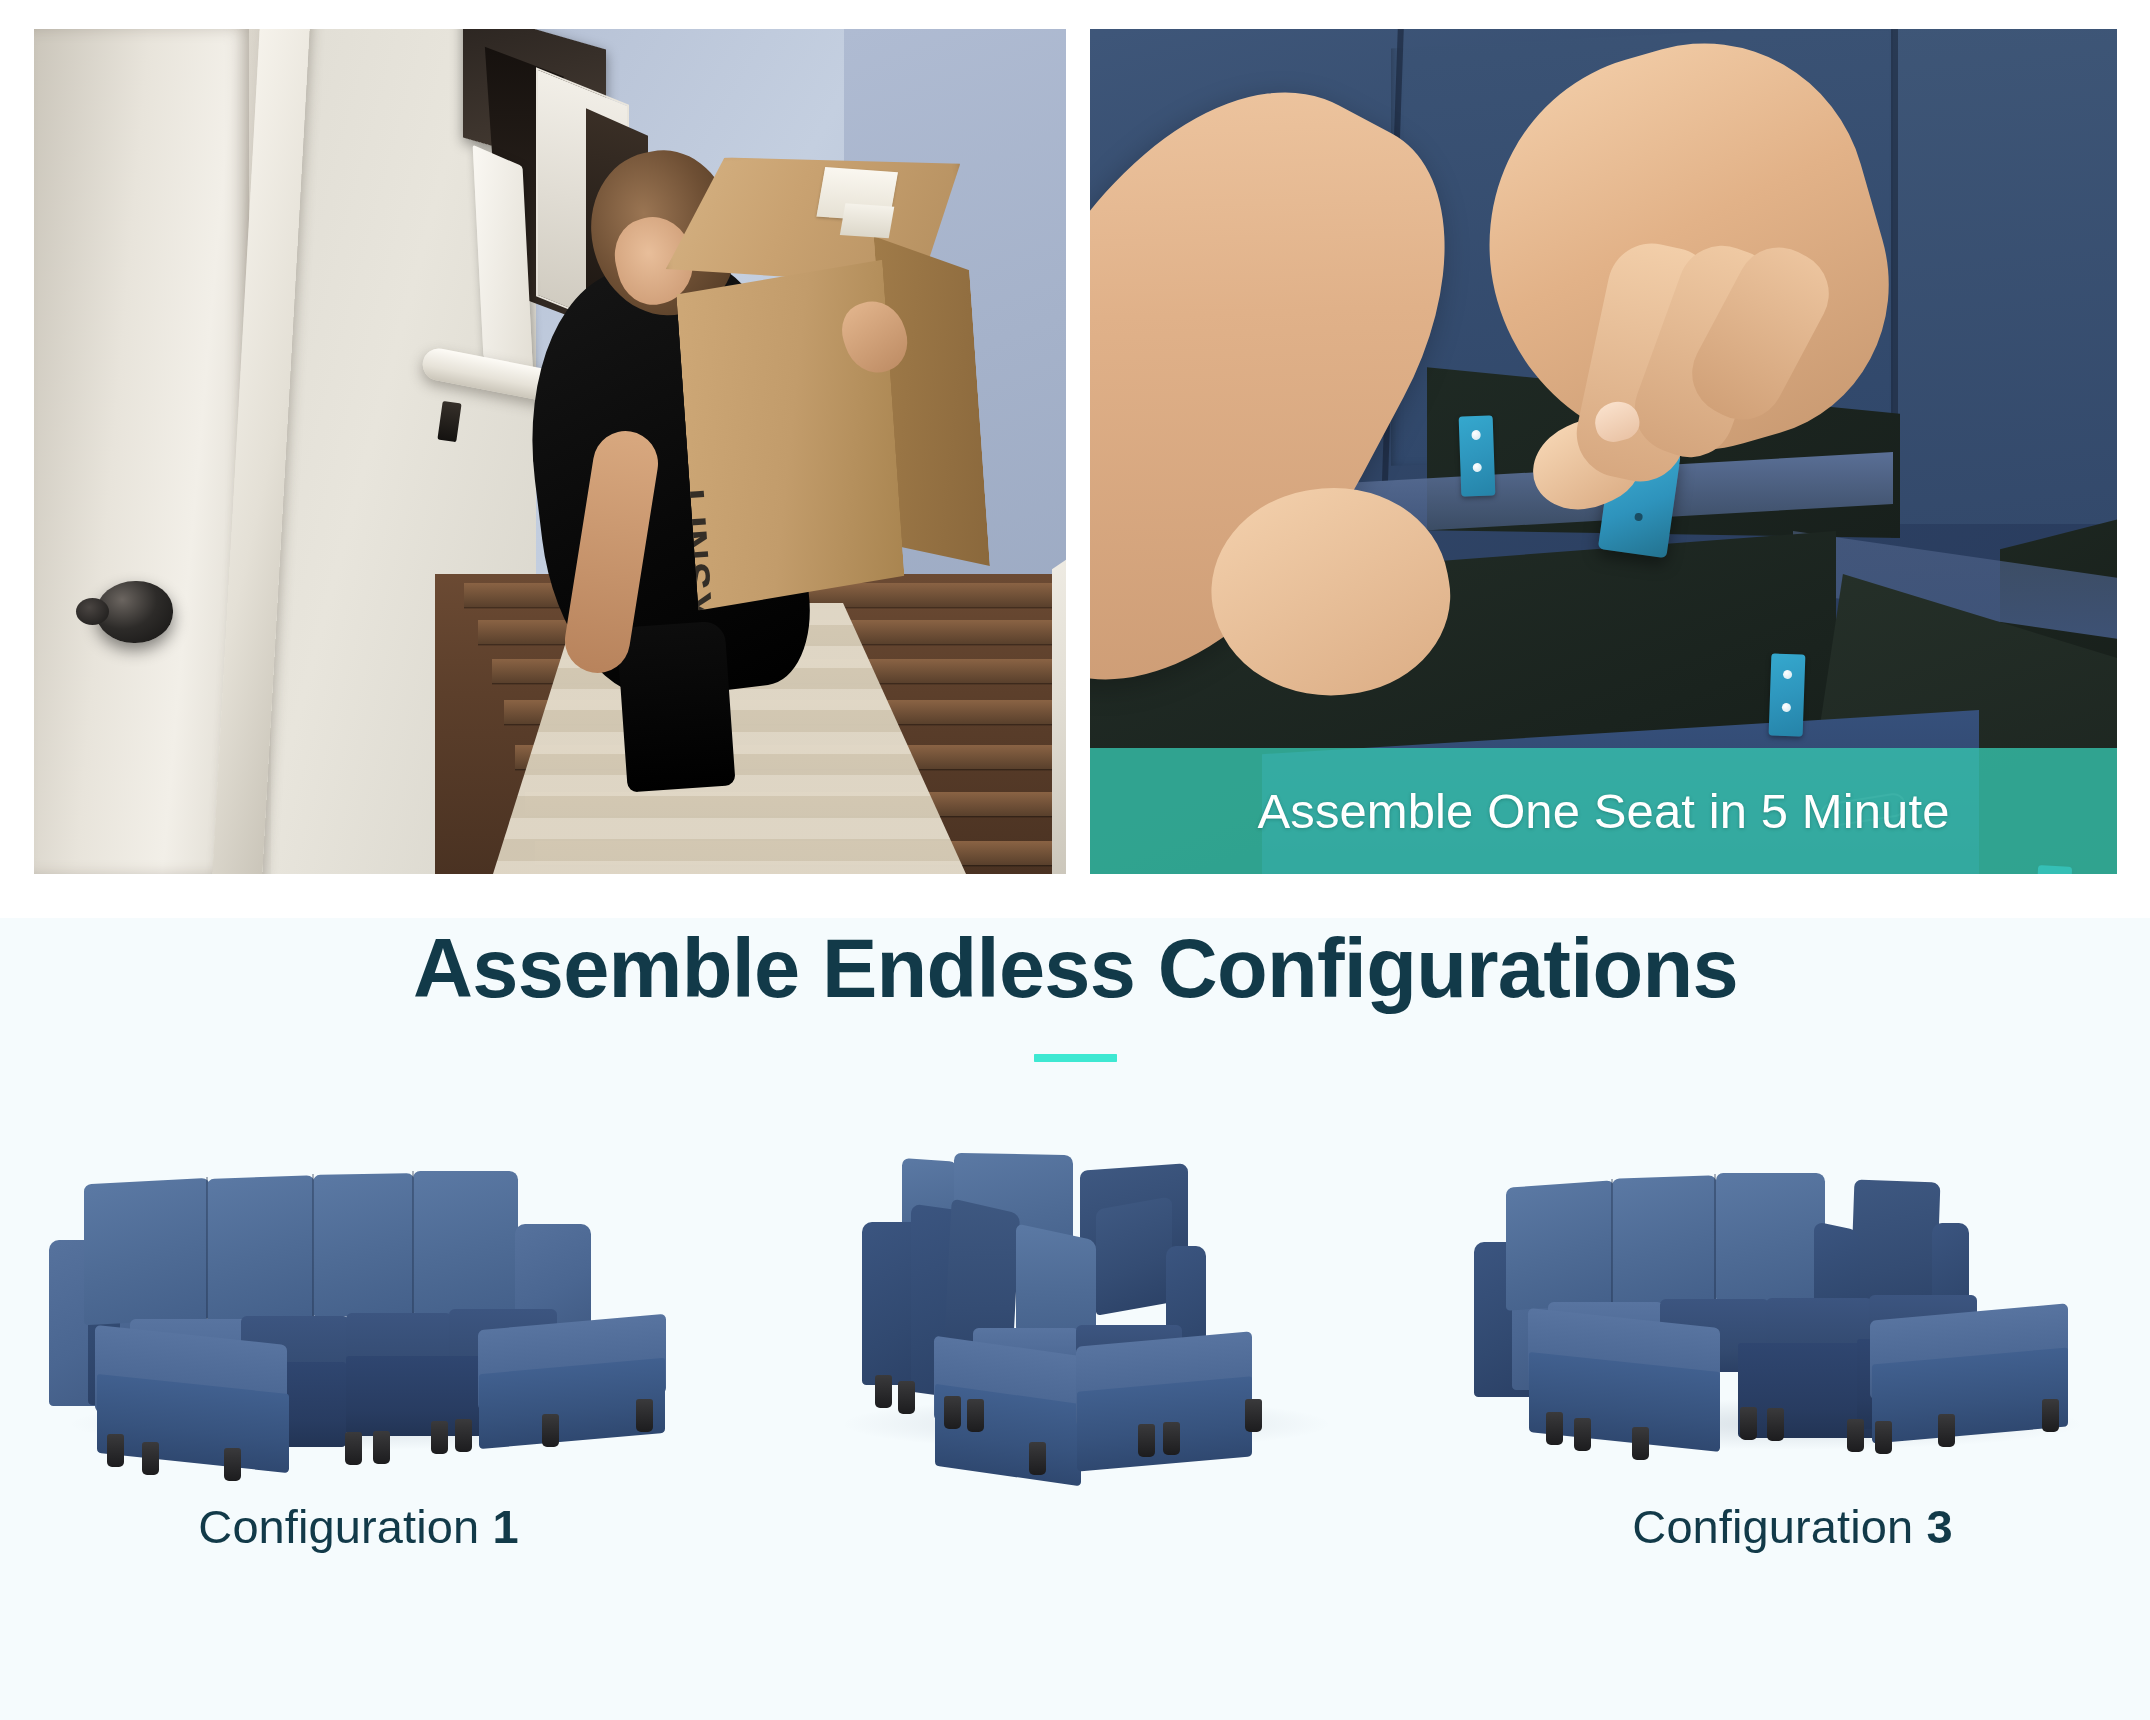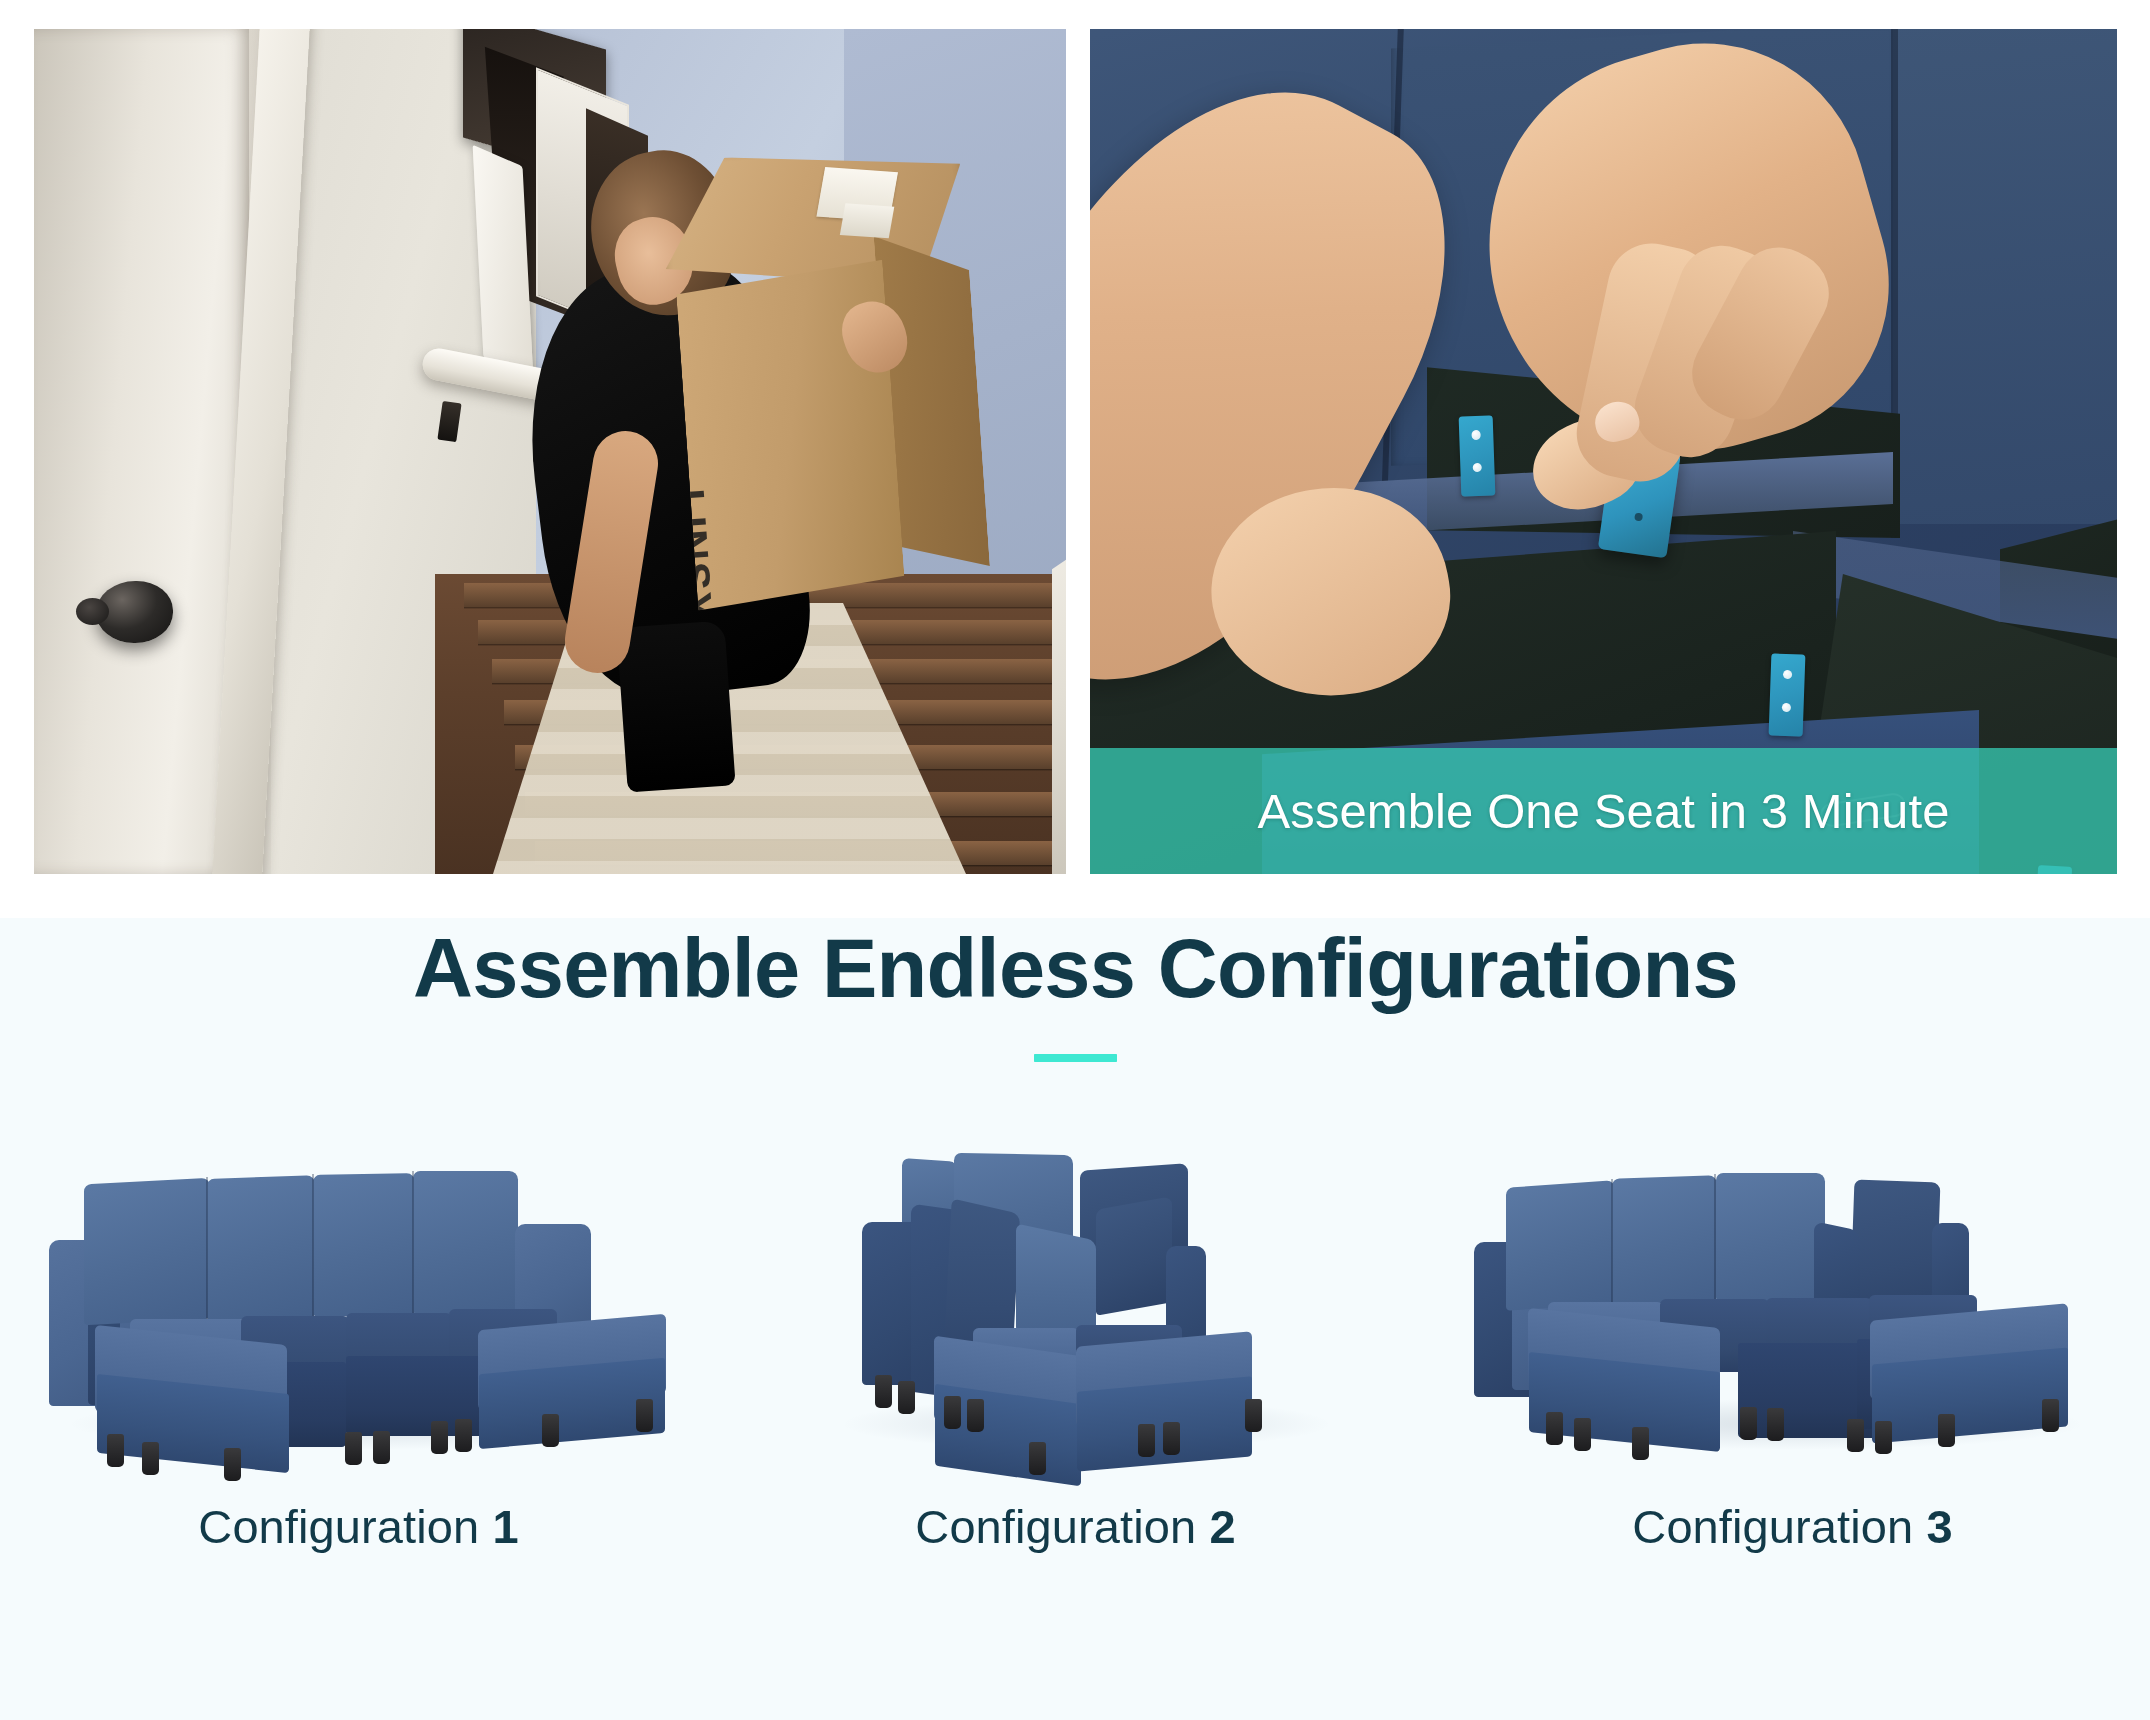--- a/index.html
+++ b/index.html
@@ -533,21 +533,21 @@
     <div class="cn-held-clip"></div>
     <div class="cn-thumb"></div>
     <div class="cn-handB"></div>
     <div class="cn-handB-f1"></div>
     <div class="cn-handB-f2"></div>
     <div class="cn-handB-f3"></div>
     <div class="cn-nail"></div>
   </div>
 
   <div class="caption-band">
-    <div class="caption-text">Assemble One Seat in 3 Minute</div>
+    <div class="caption-text">Assemble One Seat in 5 Minute</div>
   </div>
 </div>
 
 <div class="heading-wrap">
   <div class="heading">Assemble Endless Configurations</div>
   <div class="divider"></div>
 </div>
 
 <div class="lower-band"></div>
 
@@ -628,24 +628,20 @@
 
       <div class="pc leg" style="left:136px; top:228px;"></div>
       <div class="pc leg" style="left:159px; top:234px;"></div>
       <div class="pc leg" style="left:205px; top:249px;"></div>
       <div class="pc leg" style="left:228px; top:252px;"></div>
       <div class="pc leg" style="left:290px; top:295px;"></div>
       <div class="pc leg" style="left:399px; top:277px;"></div>
       <div class="pc leg" style="left:424px; top:275px;"></div>
       <div class="pc leg" style="left:506px; top:252px;"></div>
     </div>
-    <div class="config-label">
-      <span>Configuration</span>
-      <b>2</b>
-    </div>
   </div>
 
   <div class="config-col">
     <div class="sofa-stage">
       <div class="shadow-ground" style="left:57px; top:251px; width:574px; height:52px;"></div>
 
       <div class="pc arm-d" style="left:18.6px;  top:95px; width:77px; height:155px;"></div>
       <div class="pc arm-l" style="left:56px;  top:90px; width:36px;  height:153px;"></div>
 
       <div class="pc back-l" style="left:50px;  top:37px;  width:109px; height:123px; transform:skewY(-4deg);"></div>

